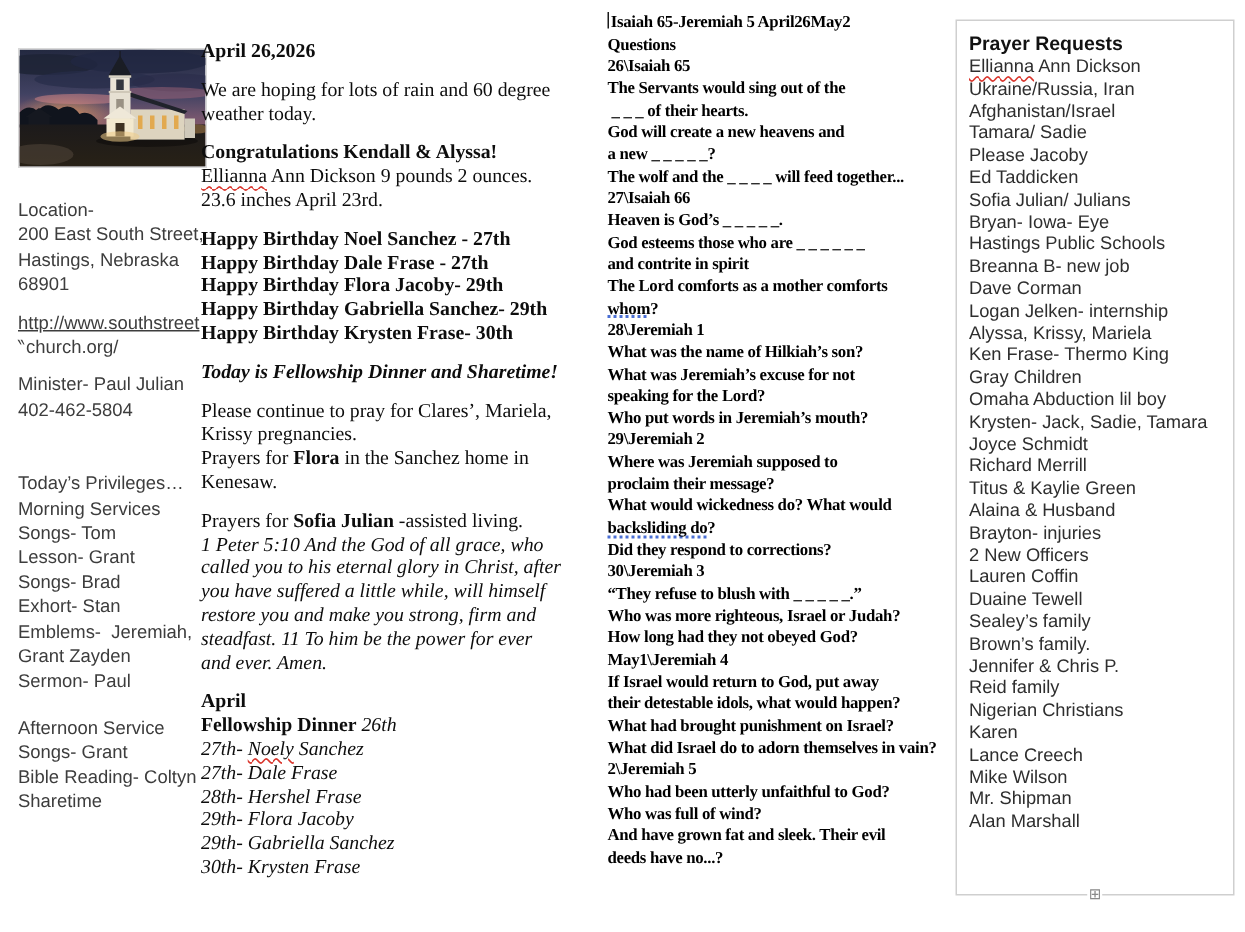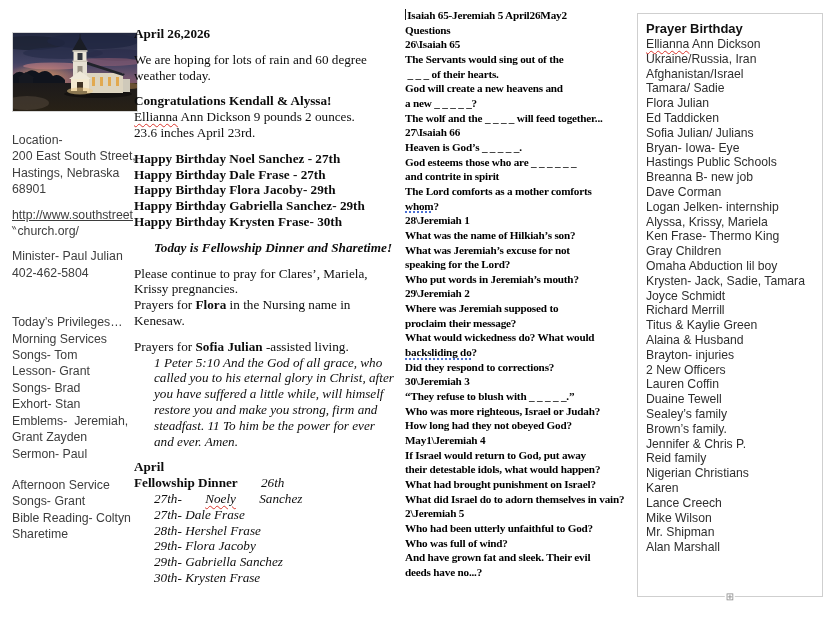--- a/index.html
+++ b/index.html
@@ -24,21 +24,21 @@
   #prayer-panel{left:637px;top:13px;width:186px;height:584px;
                 background:#fff;border:1px solid #cfcfcf;box-sizing:border-box;
                 padding:7px 0 0 8px;color:#2e2e2e;
                 font-size:12.2px;line-height:14.8px;}
   #prayer-title{font-weight:bold;font-size:13px;line-height:16px;color:#111;}
   #table-handle{position:absolute;left:50%;bottom:-6px;transform:translateX(-50%);
                 font-size:10px;line-height:10px;color:#8a8a8a;background:#fff;
                 padding:0 1px;cursor:pointer;}
   
   .b{font-weight:bold;}
-  .i{font-style:italic;margin-left:20px;}
+  .i{font-style:italic;}
   .u{text-decoration:underline;}
   .sq-red{text-decoration:underline wavy #d9342b 1px;text-underline-offset:2px;}
   .sq-blue{text-decoration:underline dotted #4a6fd4 1.5px;text-underline-offset:2px;}
   .caret{display:inline-block;width:1.2px;height:11px;background:#1a1a1a;
          vertical-align:-1px;margin-right:1px;}
   .gap-s{height:9px;}
   .gap-m{height:15px;}
   .gap-l{height:33px;}
   .gap-b{height:10px;}
 </style>
@@ -143,21 +143,21 @@
     <div class="line"><span class="b">Happy Birthday Noel Sanchez - 27th</span></div>
     <div class="line"><span class="b">Happy Birthday Dale Frase - 27th</span></div>
     <div class="line"><span class="b">Happy Birthday Flora Jacoby- 29th</span></div>
     <div class="line"><span class="b">Happy Birthday Gabriella Sanchez- 29th</span></div>
     <div class="line"><span class="b">Happy Birthday Krysten Frase- 30th</span></div>
     <div class="gap-b"></div>
     <div class="line"><span class="b i">Today is Fellowship Dinner and Sharetime!</span></div>
     <div class="gap-b"></div>
     <div class="line"><span>Please continue to pray for Clares’, Mariela,</span></div>
     <div class="line"><span>Krissy pregnancies.</span></div>
-    <div class="line"><span>Prayers for </span><span class="b">Flora</span><span> in the Nursing name in</span></div>
+    <div class="line"><span>Prayers for </span><span class="b">Flora</span><span> in the Sanchez home in</span></div>
     <div class="line"><span>Kenesaw.</span></div>
     <div class="gap-b"></div>
     <div class="line"><span>Prayers for </span><span class="b">Sofia Julian</span><span> -assisted living.</span></div>
     <div class="line"><span class="i">1 Peter 5:10 And the God of all grace, who</span></div>
     <div class="line"><span class="i">called you to his eternal glory in Christ, after</span></div>
     <div class="line"><span class="i">you have suffered a little while, will himself</span></div>
     <div class="line"><span class="i">restore you and make you strong, firm and</span></div>
     <div class="line"><span class="i">steadfast. 11 To him be the power for ever</span></div>
     <div class="line"><span class="i">and ever. Amen.</span></div>
     <div class="gap-b"></div>
@@ -207,27 +207,27 @@
     <div class="line"><span>What had brought punishment on Israel?</span></div>
     <div class="line"><span>What did Israel do to adorn themselves in vain?</span></div>
     <div class="line"><span>2\Jeremiah 5</span></div>
     <div class="line"><span>Who had been utterly unfaithful to God?</span></div>
     <div class="line"><span>Who was full of wind?</span></div>
     <div class="line"><span>And have grown fat and sleek. Their evil</span></div>
     <div class="line"><span>deeds have no...?</span></div>
   </div>
 
 <div class="col" id="prayer-panel">
-  <div id="prayer-title">Prayer Birthday</div>
+  <div id="prayer-title">Prayer Requests</div>
   <div>
       <div class="line"><span class="sq-red">Ellianna</span><span> Ann Dickson</span></div>
       <div class="line"><span>Ukraine/Russia, Iran</span></div>
       <div class="line"><span>Afghanistan/Israel</span></div>
       <div class="line"><span>Tamara/ Sadie</span></div>
-      <div class="line"><span>Flora Julian</span></div>
+      <div class="line"><span>Please Jacoby</span></div>
       <div class="line"><span>Ed Taddicken</span></div>
       <div class="line"><span>Sofia Julian/ Julians</span></div>
       <div class="line"><span>Bryan- Iowa- Eye</span></div>
       <div class="line"><span>Hastings Public Schools</span></div>
       <div class="line"><span>Breanna B- new job</span></div>
       <div class="line"><span>Dave Corman</span></div>
       <div class="line"><span>Logan Jelken- internship</span></div>
       <div class="line"><span>Alyssa, Krissy, Mariela</span></div>
       <div class="line"><span>Ken Frase- Thermo King</span></div>
       <div class="line"><span>Gray Children</span></div>

